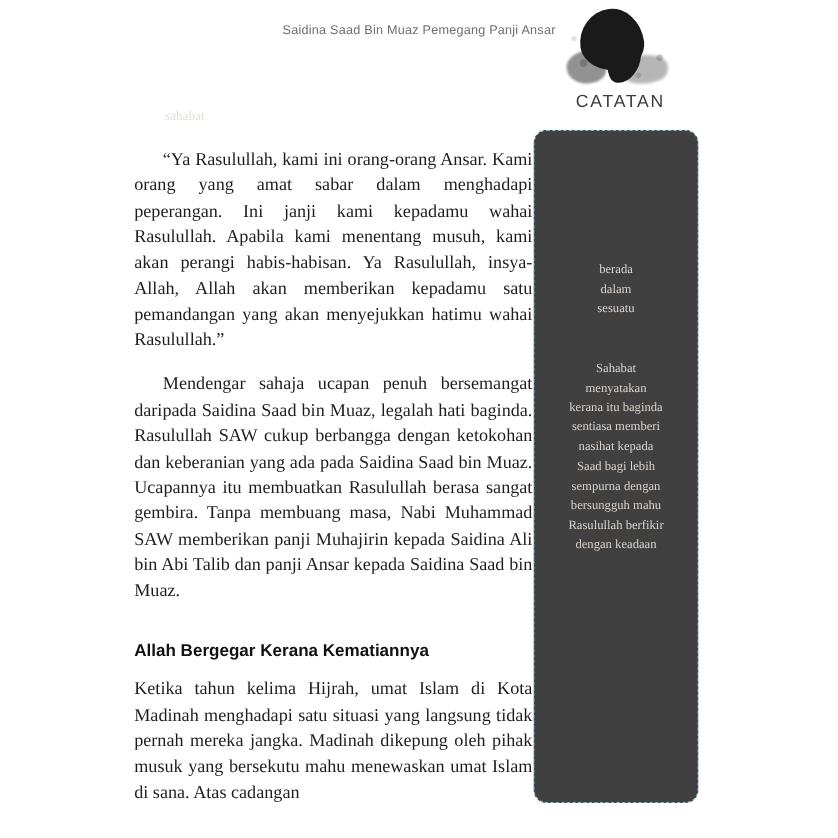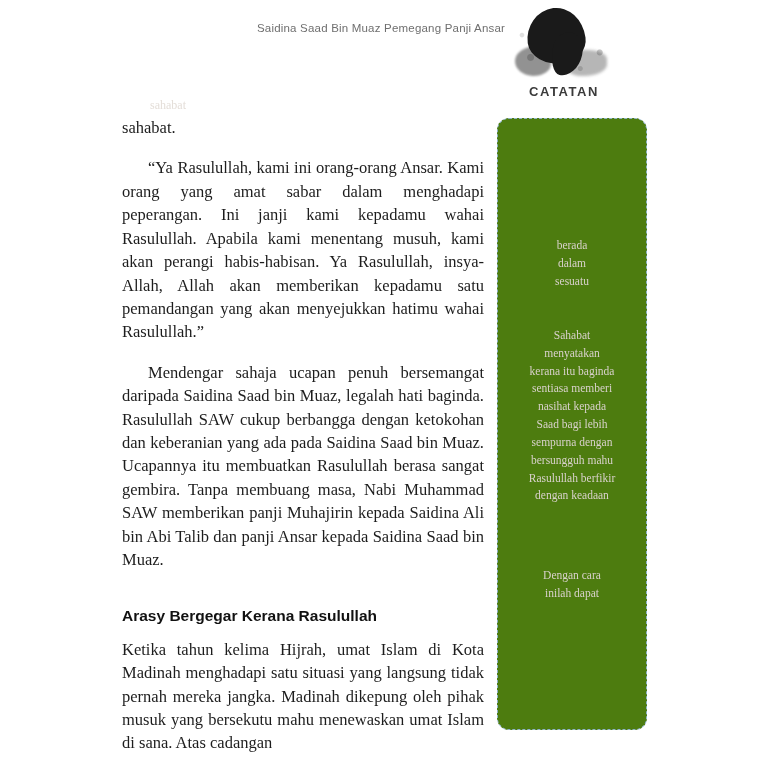--- a/index.html
+++ b/index.html
@@ -94,23 +94,23 @@
       radial-gradient(circle at 36% 14%, rgba(60,60,60,0.18) 0 2px, transparent 3px),
       radial-gradient(circle at 12% 34%, rgba(60,60,60,0.16) 0 1.8px, transparent 2.8px);
   }
   .ink-mark .mark-label {
     position: absolute;
     left: 0;
     top: 78px;
     width: 118px;
     text-align: center;
     font-family: "Liberation Sans", sans-serif;
-    font-size: 13px;
+    font-size: 16px;
     letter-spacing: 1.6px;
-    font-weight: 700;
+    font-weight: 400;
     color: #3b3b3b;
   }
 
   
   .textcol {
     position: absolute;
     left: 122px;
     top: 116px;
     width: 362px;
   }
@@ -135,27 +135,27 @@
     font-weight: 700;
     font-size: 15.5px;
     line-height: 1.3;
     margin: 0;
     color: #111;
   }
 
   
   .notes-box {
     position: absolute;
-    left: 497px;
+    left: 485px;
     top: 118px;
     width: 148px;
     height: 610px;
     border: 1.4px dashed #8fb4c9;
     border-radius: 12px;
-    background: #4d7c0f;
+    background: #404040;
     overflow: hidden;
   }
   
   .ghost {
     position: absolute;
     left: 10px;
     width: 128px;
     color: #d9d2cc;
     font-size: 11.5px;
     line-height: 1.55;
@@ -191,41 +191,39 @@
     <div class="splat-b"></div>
     <div class="blot"></div>
     <div class="blot2"></div>
     <div class="mark-label">CATATAN</div>
   </div>
 
   <div class="ghost-left" style="left:150px; top:96px; width:60px;">sahabat</div>
 
   <div class="textcol">
 
-    <p>sahabat.</p>
 
     <div class="p-gap"></div>
 
     <p class="quote indent">“Ya Rasulullah, kami ini orang-orang Ansar. Kami orang yang amat sabar dalam menghadapi peperangan. Ini janji kami kepadamu wahai Rasulullah. Apabila kami menentang musuh, kami akan perangi habis-habisan. Ya Rasulullah, insya-Allah, Allah akan memberikan kepadamu satu pemandangan yang akan menyejukkan hatimu wahai Rasulullah.”</p>
 
     <div class="p-gap"></div>
 
     <p class="indent">Mendengar sahaja ucapan penuh bersemangat daripada Saidina Saad bin Muaz, legalah hati baginda. Rasulullah SAW cukup berbangga dengan ketokohan dan keberanian yang ada pada Saidina Saad bin Muaz. Ucapannya itu membuatkan Rasulullah berasa sangat gembira. Tanpa membuang masa, Nabi Muhammad SAW memberikan panji Muhajirin kepada Saidina Ali bin Abi Talib dan panji Ansar kepada Saidina Saad bin Muaz.</p>
 
     <div class="p-gap"></div>
 
 
     <div class="p-gap"></div>
 
-    <h2 class="heading">Arasy Bergegar Kerana Rasulullah</h2>
+    <h2 class="heading">Allah Bergegar Kerana Kematiannya</h2>
 
     <div class="p-gap-sm"></div>
 
     <p>Ketika tahun kelima Hijrah, umat Islam di Kota Madinah menghadapi satu situasi yang langsung tidak pernah mereka jangka. Madinah dikepung oleh pihak musuk yang bersekutu mahu menewaskan umat Islam di sana. Atas cadangan</p>
   </div>
 
   <div class="notes-box">
     <div class="ghost" style="top:118px;">berada<br>dalam<br>sesuatu</div>
     <div class="ghost" style="top:208px;">Sahabat<br>menyatakan<br>kerana itu baginda<br>sentiasa memberi<br>nasihat kepada<br>Saad bagi lebih<br>sempurna dengan<br>bersungguh mahu<br>Rasulullah berfikir<br>dengan keadaan</div>
-    <div class="ghost" style="top:448px;">Dengan cara<br>inilah dapat</div>
   </div>
 
 </div>
 
 </body></html>

